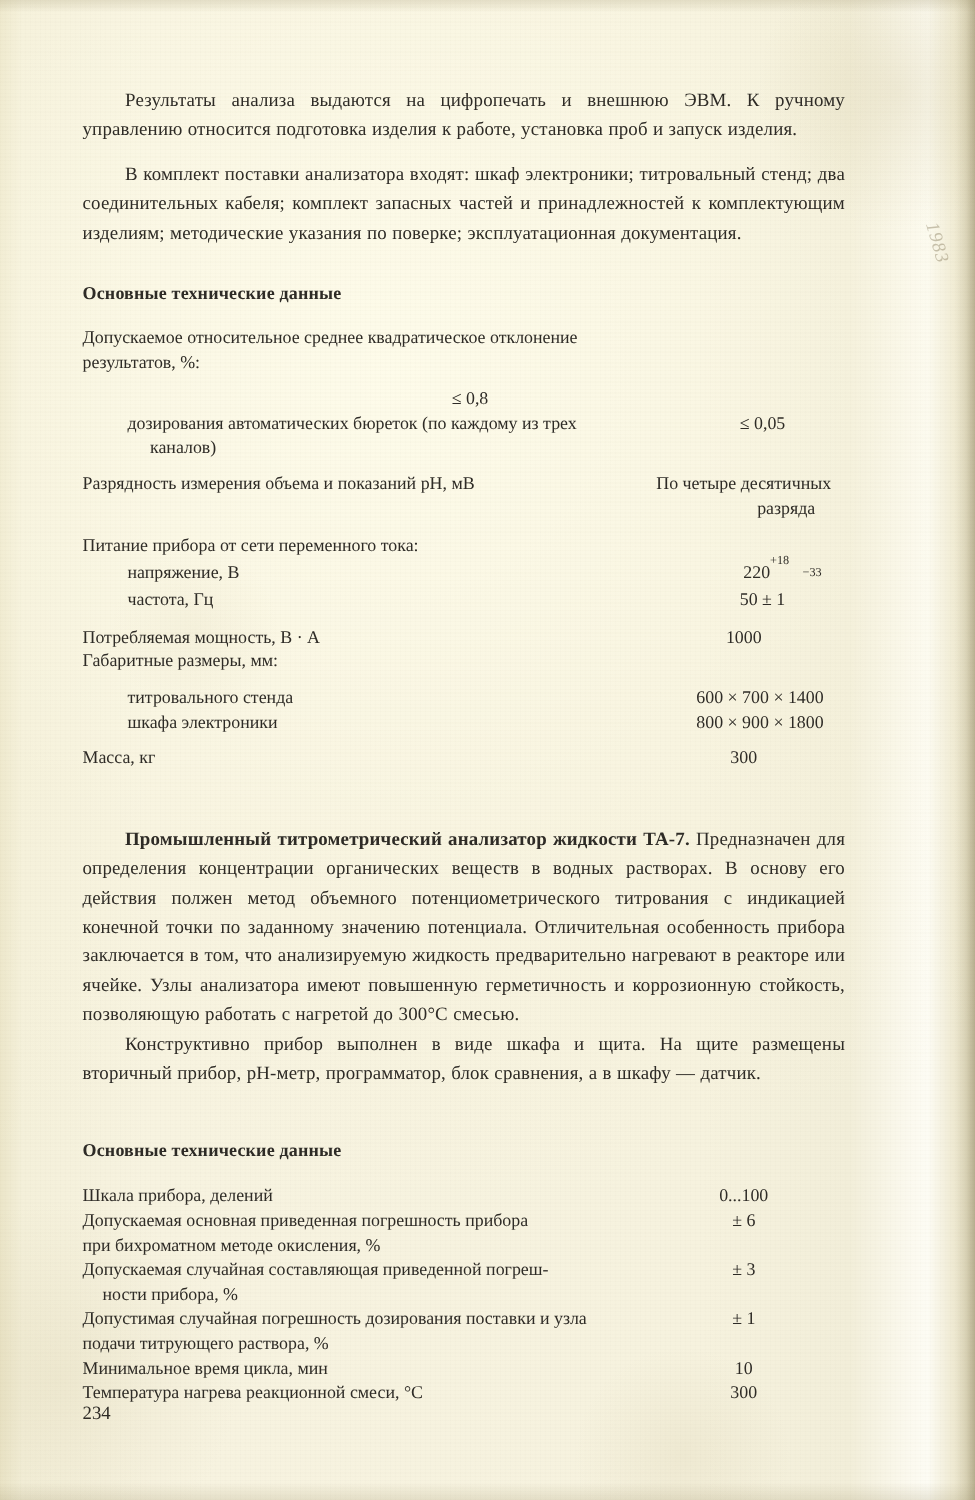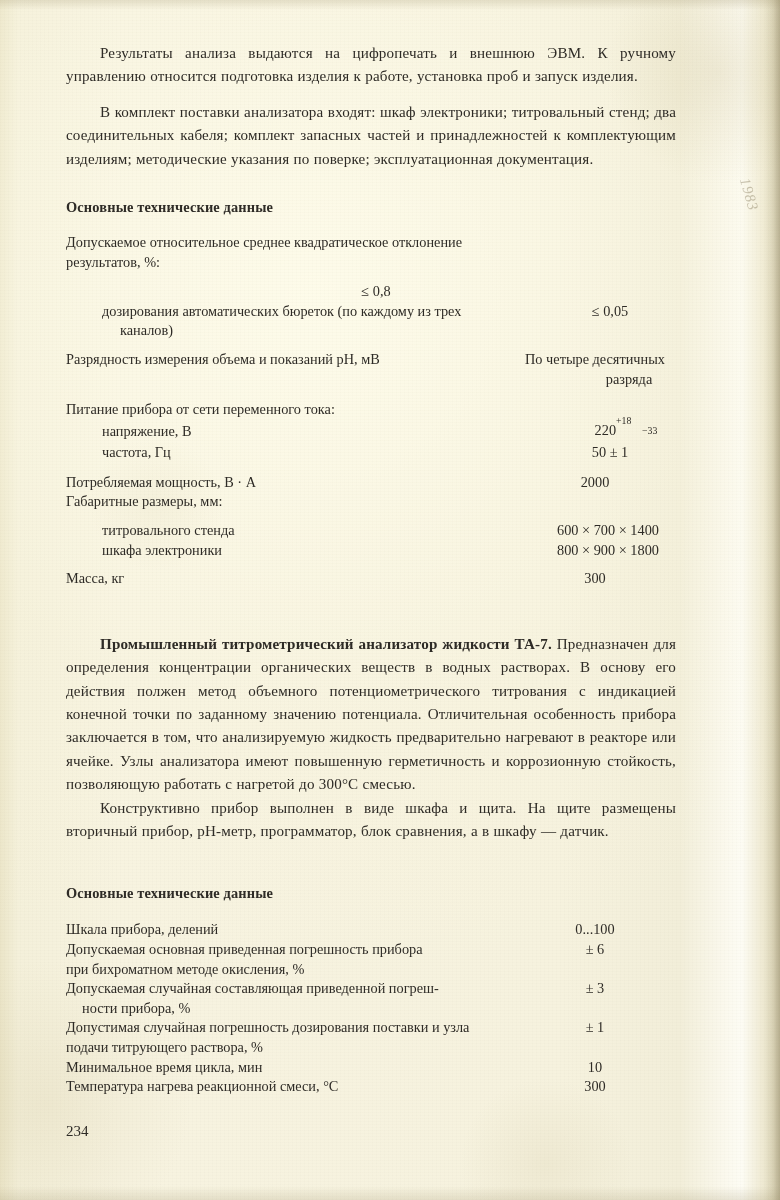--- a/index.html
+++ b/index.html
@@ -79,20 +79,21 @@
     width: 100%; height: 14px;
     z-index: 2; pointer-events: none;
     background: linear-gradient(0deg, rgba(150,138,100,0.20), rgba(150,138,100,0));
   }
 
   
   .page {
     position: absolute;
     inset: 0;
     z-index: 3;
+    margin-top: 28px;
   }
   .content {
     position: absolute;
     left: 66px;
     top: 42px;
     width: 610px;
   }
 
   p.body-par {
     margin: 0 0 0 0;
@@ -114,21 +115,21 @@
   }
 
   
   .spec-block {
     width: 610px;
     font-size: 14.3px;
     line-height: 19.6px;
   }
   .spec-row {
     display: flex;
-    align-items: flex-end;
+    align-items: center;
     width: 100%;
   }
   .spec-label {
     flex: 0 0 auto;
     max-width: 430px;
     padding-right: 8px;
   }
   .spec-label.ind { padding-left: 36px; }
   .spec-label.ind2 { padding-left: 54px; }
   .spec-value {
@@ -247,21 +248,21 @@
       </div>
       <div class="spec-row" style="line-height:21px">
         <div class="spec-label ind" style="flex:0 0 440px">частота, Гц</div>
         <div class="spec-value" style="padding-left:4px">50 ± 1</div>
       </div>
 
       <div style="height:10px"></div>
 
       <div class="spec-row">
         <div class="spec-label" style="flex:0 0 460px">Потребляемая мощность, В · А</div>
-        <div class="spec-value">2000</div>
+        <div class="spec-value">1000</div>
       </div>
       <div class="spec-row">
         <div class="spec-label" style="flex:0 0 460px">Габаритные размеры, мм:</div>
       </div>
 
       <div style="height:9px"></div>
 
       <div class="spec-row">
         <div class="spec-label ind" style="flex:0 0 440px">титровального стенда</div>
         <div class="spec-value" style="padding-left:0">600 × 700 × 1400</div>

